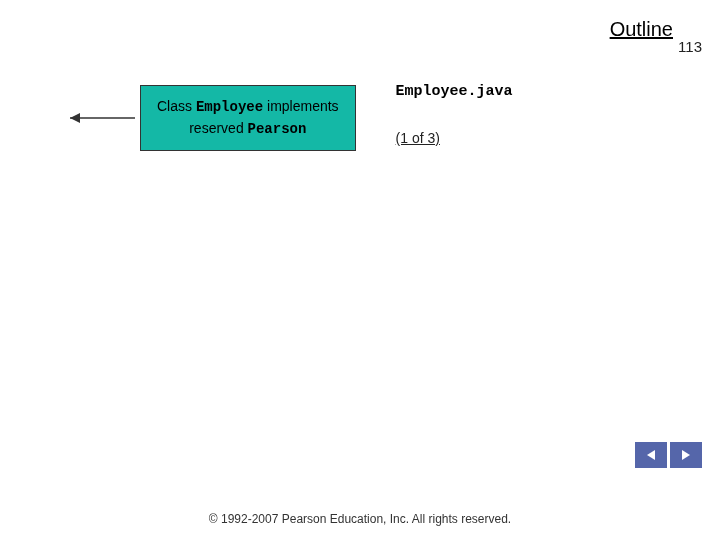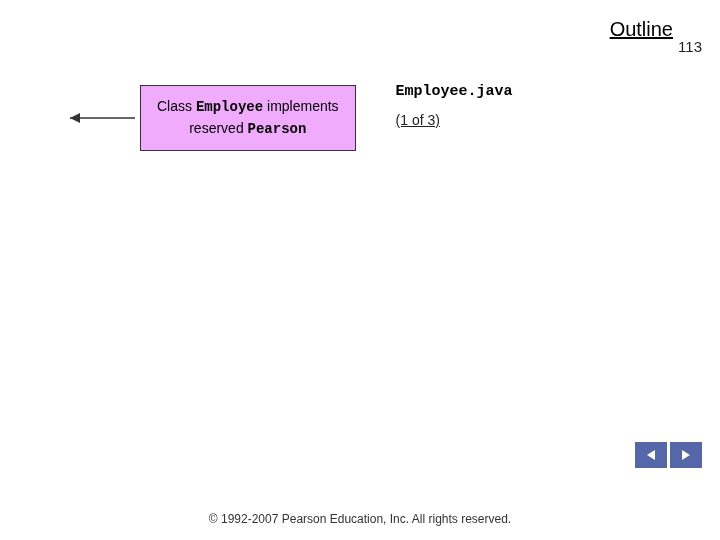--- a/index.html
+++ b/index.html
@@ -62,21 +62,21 @@
       height: 24px;
     }
 
     #class-box {
       border: 1px solid #333;
       padding: 10px 16px;
       text-align: center;
       font-size: 14px;
       line-height: 1.5;
       min-width: 170px;
-      background: #f0abfc;
+      background: #14b8a6;
     }
 
     #class-box .normal {
       font-weight: normal;
     }
 
     #class-box .bold-mono {
       font-family: 'Courier New', Courier, monospace;
       font-weight: bold;
     }
@@ -84,21 +84,21 @@
     #right-info {
       margin-left: 40px;
       margin-top: 8px;
     }
 
     #employee-java {
       font-family: 'Courier New', Courier, monospace;
       font-size: 15px;
       font-weight: bold;
       color: #000;
-      margin-bottom: 12px;
+      margin-bottom: 30px;
     }
 
     #page-indicator {
       font-size: 14px;
       color: #222;
       margin-top: 2px;
       text-decoration: underline;
     }
 
     #footer {

